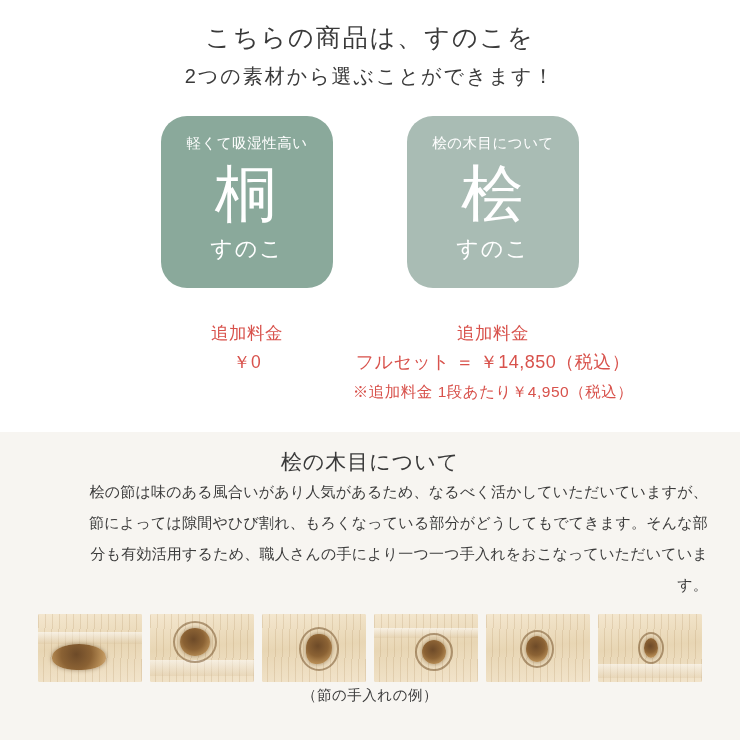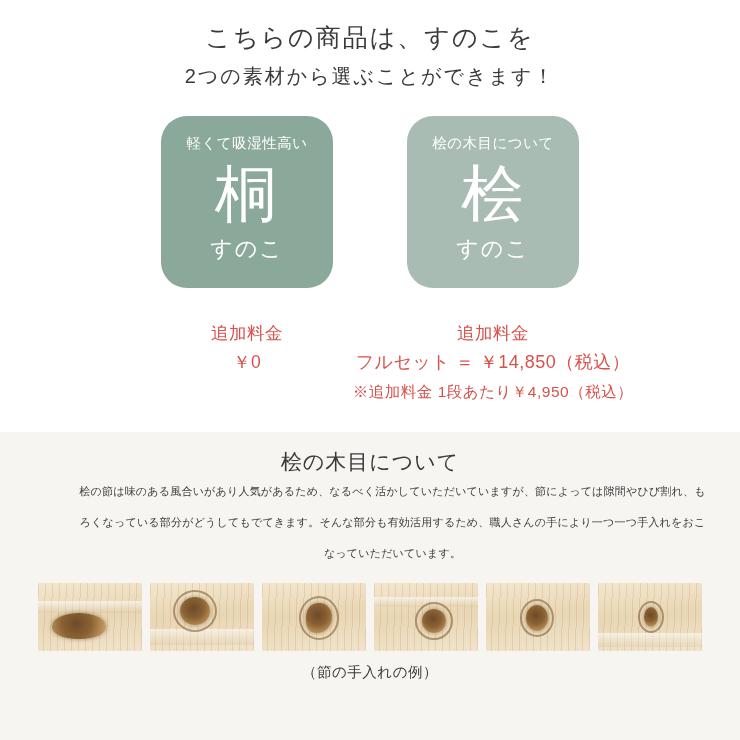--- a/index.html
+++ b/index.html
@@ -108,24 +108,24 @@
   }
   .lower-title {
     text-align: center;
     font-size: 21px;
     color: #3a3a3a;
     letter-spacing: 1px;
     margin-bottom: 0;
     font-weight: 400;
   }
   .lower-body {
-    font-size: 11px;
+    font-size: 15px;
     line-height: 31px;
     color: #3c3c3c;
-    text-align: center;
+    text-align: right;
     letter-spacing: 0.2px;
     padding: 0 4px;
     margin-left: 45px;
   }
 
   .photo-row {
     display: flex;
     justify-content: center;
     gap: 8px;
     margin-top: 14px;
@@ -180,21 +180,21 @@
   .p4 .ring { width: 38px; height: 38px; left: 41px; top: 19px; }
   .p4 .edge { top: 14px; height: 10px; }
   .p5 .knot { width: 22px; height: 26px; left: 40px; top: 22px; border-radius: 50%; }
   .p5 .ring { width: 34px; height: 38px; left: 34px; top: 16px; }
   .p6 .knot { width: 14px; height: 20px; left: 46px; top: 24px; border-radius: 50%; }
   .p6 .ring { width: 26px; height: 32px; left: 40px; top: 18px; }
   .p6 .edge { bottom: 4px; height: 14px; }
 
   .photo-note {
     text-align: center;
-    margin-top: 12px;
+    margin-top: 4px;
     font-size: 14.5px;
     color: #3c3c3c;
     letter-spacing: 0.5px;
   }
 </style>
 </head>
 <body>
 
 <div class="page">
 

